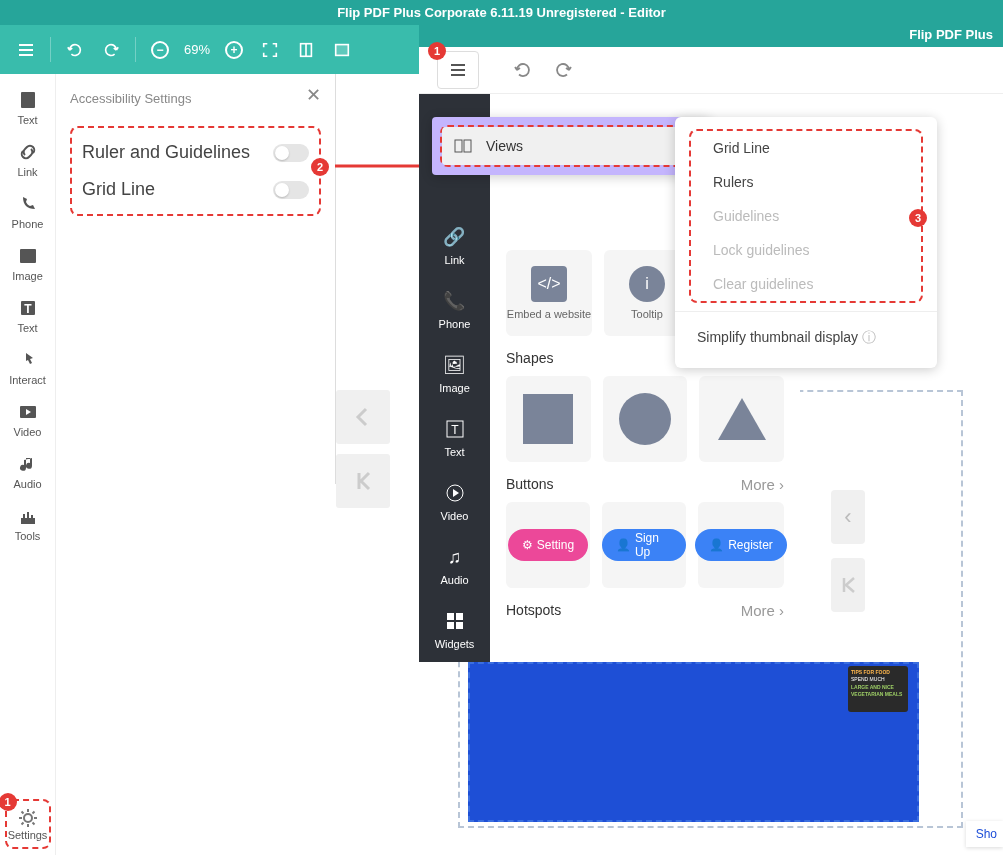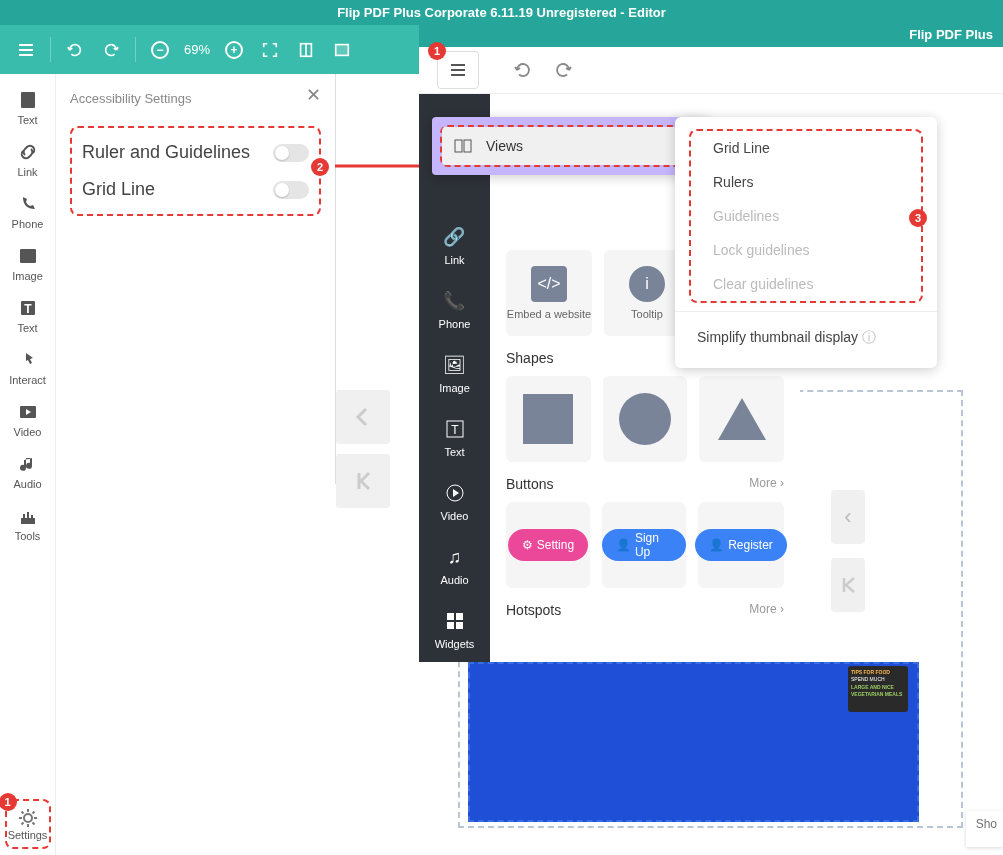--- a/index.html
+++ b/index.html
@@ -40,34 +40,34 @@
 .menu-popup .row .chev{margin-left:auto;color:#888;font-size:12px}
 .submenu{position:absolute;left:675px;top:117px;width:262px;background:#fff;box-shadow:0 2px 12px rgba(0,0,0,0.2);border-radius:6px;padding:12px 0;z-index:10}
 .submenu .item{padding:9px 22px;font-size:14px;color:#444;cursor:pointer}
 .submenu .item.disabled{color:#bbb}
 .submenu .sep{height:1px;background:#eee;margin:8px 0}
 .dark-sidebar{position:absolute;left:419px;top:94px;width:71px;height:568px;background:#2d3138;display:flex;flex-direction:column;align-items:center;padding-top:120px;z-index:5}
 .dark-sidebar .d-item{display:flex;flex-direction:column;align-items:center;color:#fff;font-size:11px;padding:12px 0;width:100%;cursor:pointer}
 .dark-sidebar .d-item .ico{width:22px;height:22px;margin-bottom:6px;display:flex;align-items:center;justify-content:center;font-size:18px}
 .widgets-area{position:absolute;left:490px;top:94px;width:310px;height:568px;background:#fff;padding:16px;z-index:4;overflow:hidden}
 .widgets-area .section-label{font-size:14px;color:#333;margin:14px 0 10px}
-.widgets-area .more{float:right;color:#999;font-size:12px}
+.widgets-area .more{float:right;color:#999;font-size:15px}
 .card-row{display:flex;gap:12px}
 .card{width:86px;height:86px;background:#f5f5f5;border-radius:6px;display:flex;flex-direction:column;align-items:center;justify-content:center;font-size:11px;color:#666}
 .card .cicon{width:36px;height:36px;background:#7a8499;border-radius:4px;margin-bottom:6px;display:flex;align-items:center;justify-content:center;color:#fff;font-size:16px}
 .shape-card{width:86px;height:86px;background:#f5f5f5;border-radius:6px;display:flex;align-items:center;justify-content:center}
 .pill-btn{height:32px;border-radius:16px;padding:0 14px;display:flex;align-items:center;color:#fff;font-size:12px;font-weight:500;gap:4px}
 .pill-magenta{background:#ec4899}
 .pill-blue{background:#3b82f6}
 .canvas-area{position:absolute;left:458px;top:390px;width:505px;height:438px;background:#fff;z-index:2;border:2px dashed #b8c5d6}
 .canvas-inner{position:absolute;left:8px;top:270px;right:42px;height:160px;background:#1e4fd6;border:2px dashed #3b6fe0}
 .page-nav{position:absolute;right:132px;top:490px;width:40px;display:flex;flex-direction:column;gap:14px;z-index:6}
 .page-nav .pbtn{width:34px;height:54px;background:#f0f0f0;border-radius:4px;display:flex;align-items:center;justify-content:center;color:#bbb;font-size:22px}
 .photo-card{position:absolute;right:95px;top:666px;width:60px;height:46px;background:#2a2a2a;border-radius:3px;z-index:7;padding:3px;color:#fff;font-size:5px;line-height:1.3}
-.sho{position:absolute;right:0;bottom:8px;background:#fff;padding:6px 6px 16px 10px;font-size:12px;color:#737373;box-shadow:0 1px 4px rgba(0,0,0,0.15);z-index:8}
+.sho{position:absolute;right:0;bottom:8px;background:#fff;padding:6px 6px 6px 10px;font-size:12px;color:#1d4ed8;box-shadow:0 1px 4px rgba(0,0,0,0.15);z-index:8}
 svg{display:block}
 </style>
 </head>
 <body>
 
 <div class="titlebar">
   <span>Flip PDF Plus Corporate 6.11.19 Unregistered - Editor</span>
 </div>
 
 <div class="topbar">

